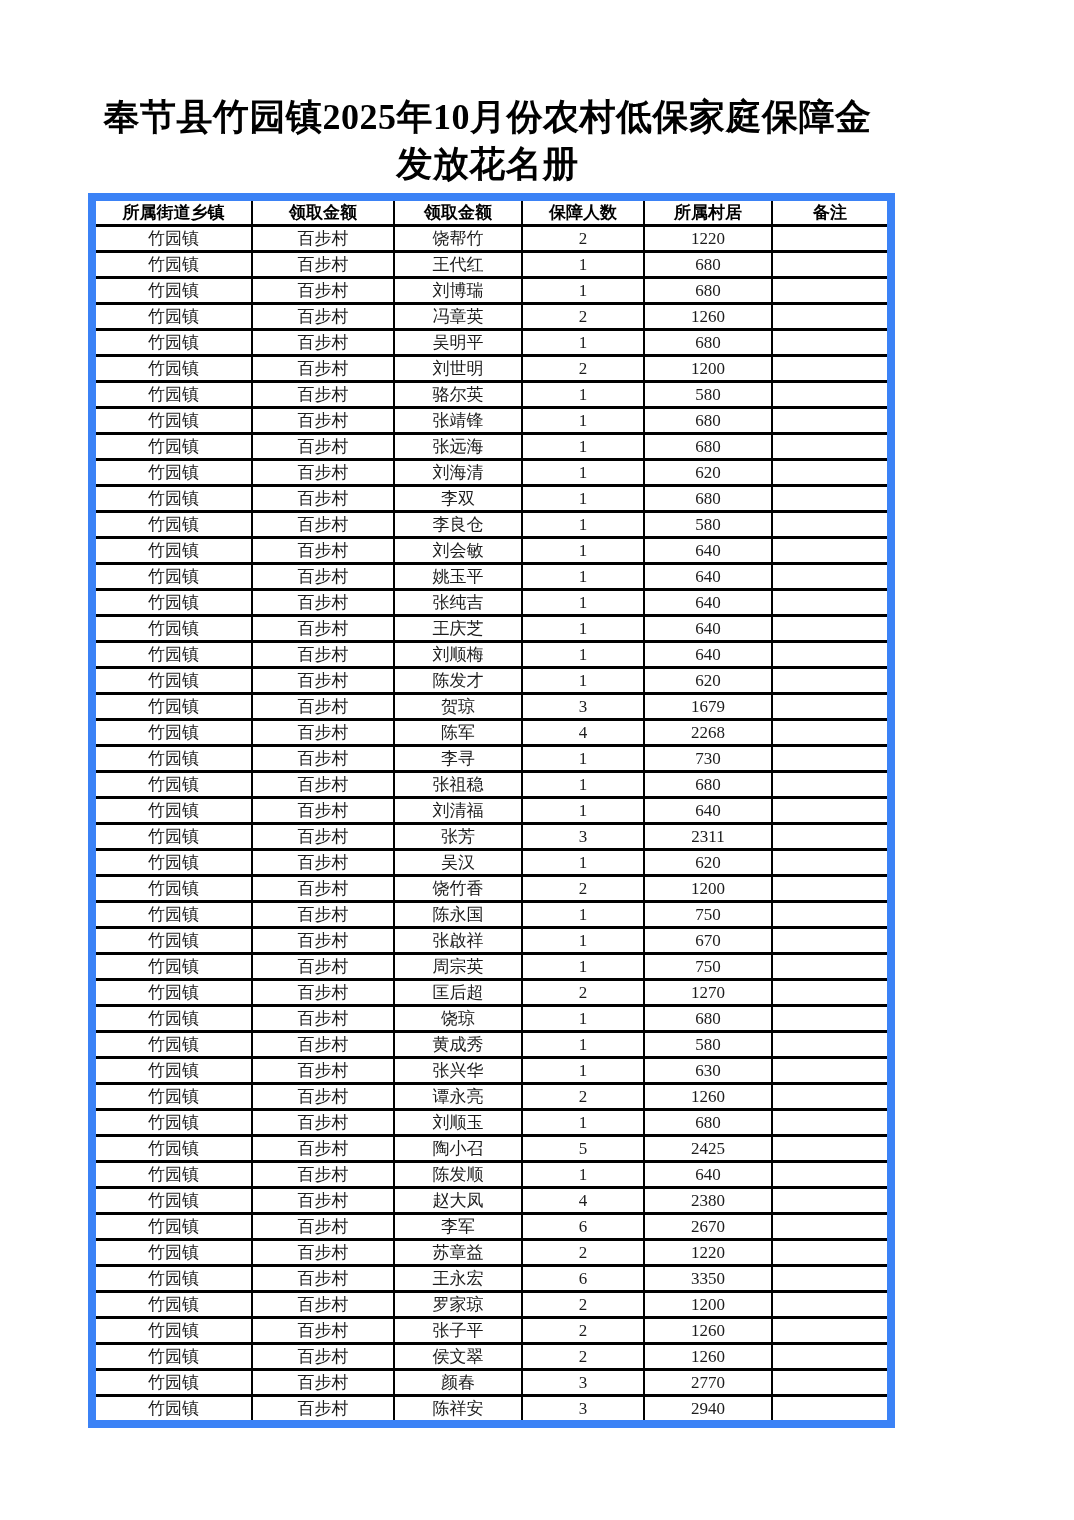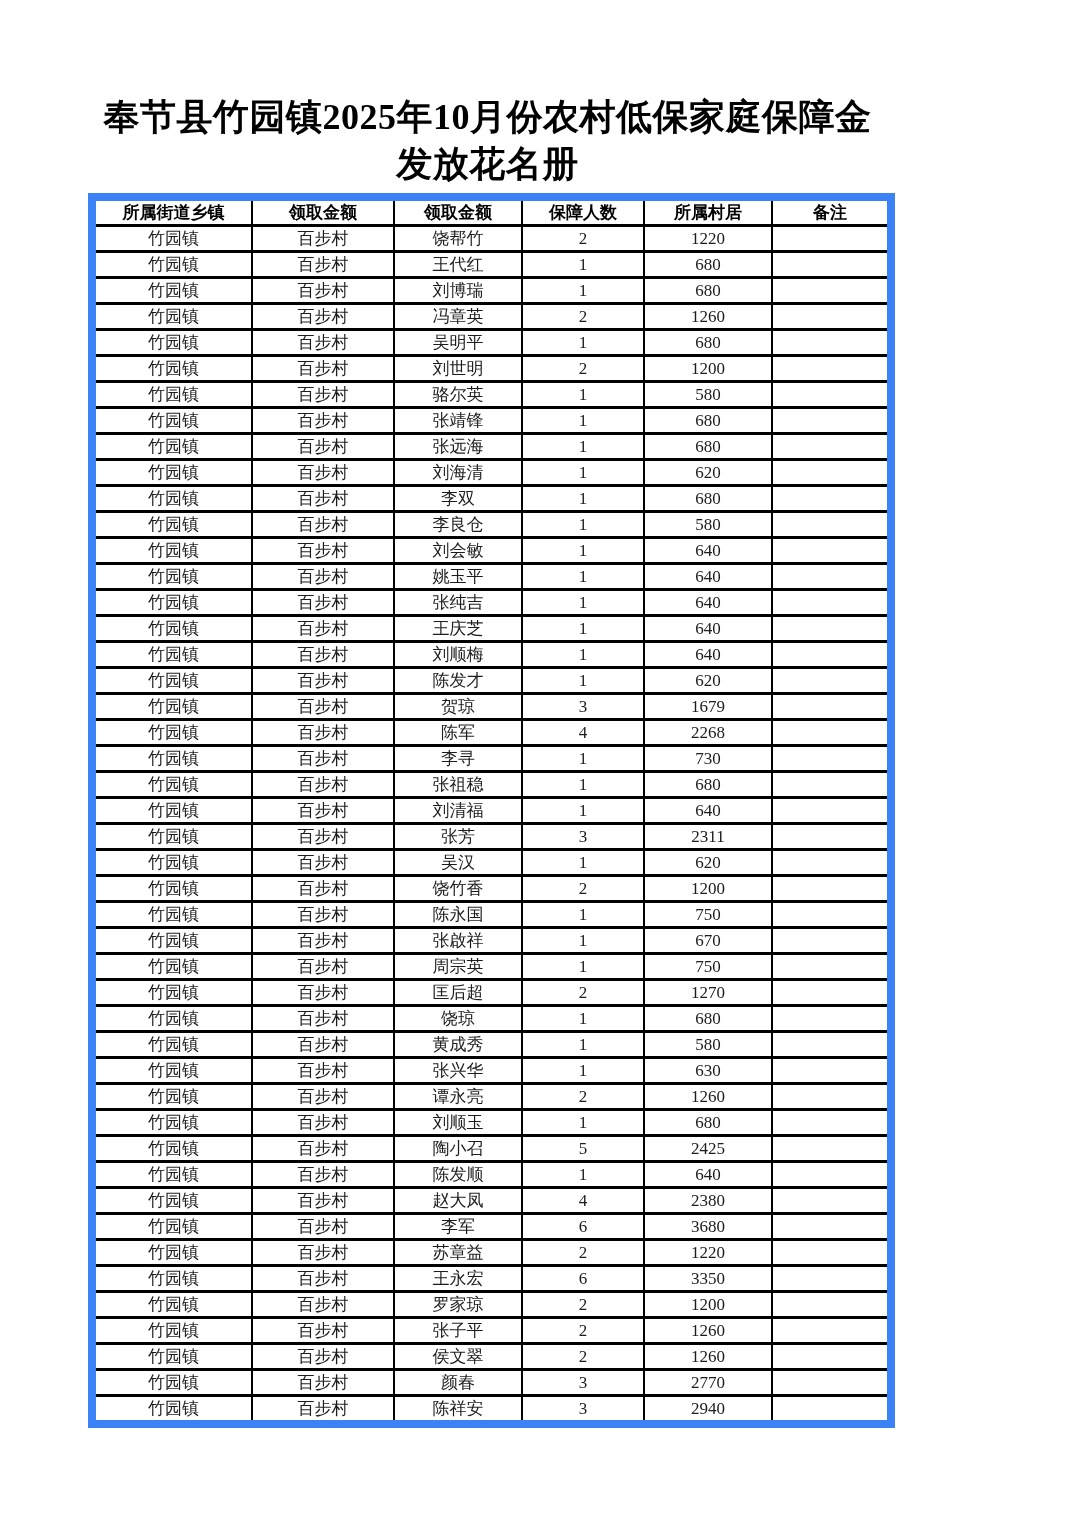--- a/index.html
+++ b/index.html
@@ -434,21 +434,21 @@
     <td>4</td>
     <td>2380</td>
     <td></td>
   </tr>
 
   <tr>
     <td>竹园镇</td>
     <td>百步村</td>
     <td>李军</td>
     <td>6</td>
-    <td>3680</td>
+    <td>2670</td>
     <td></td>
   </tr>
 
   <tr>
     <td>竹园镇</td>
     <td>百步村</td>
     <td>苏章益</td>
     <td>2</td>
     <td>1220</td>
     <td></td>

